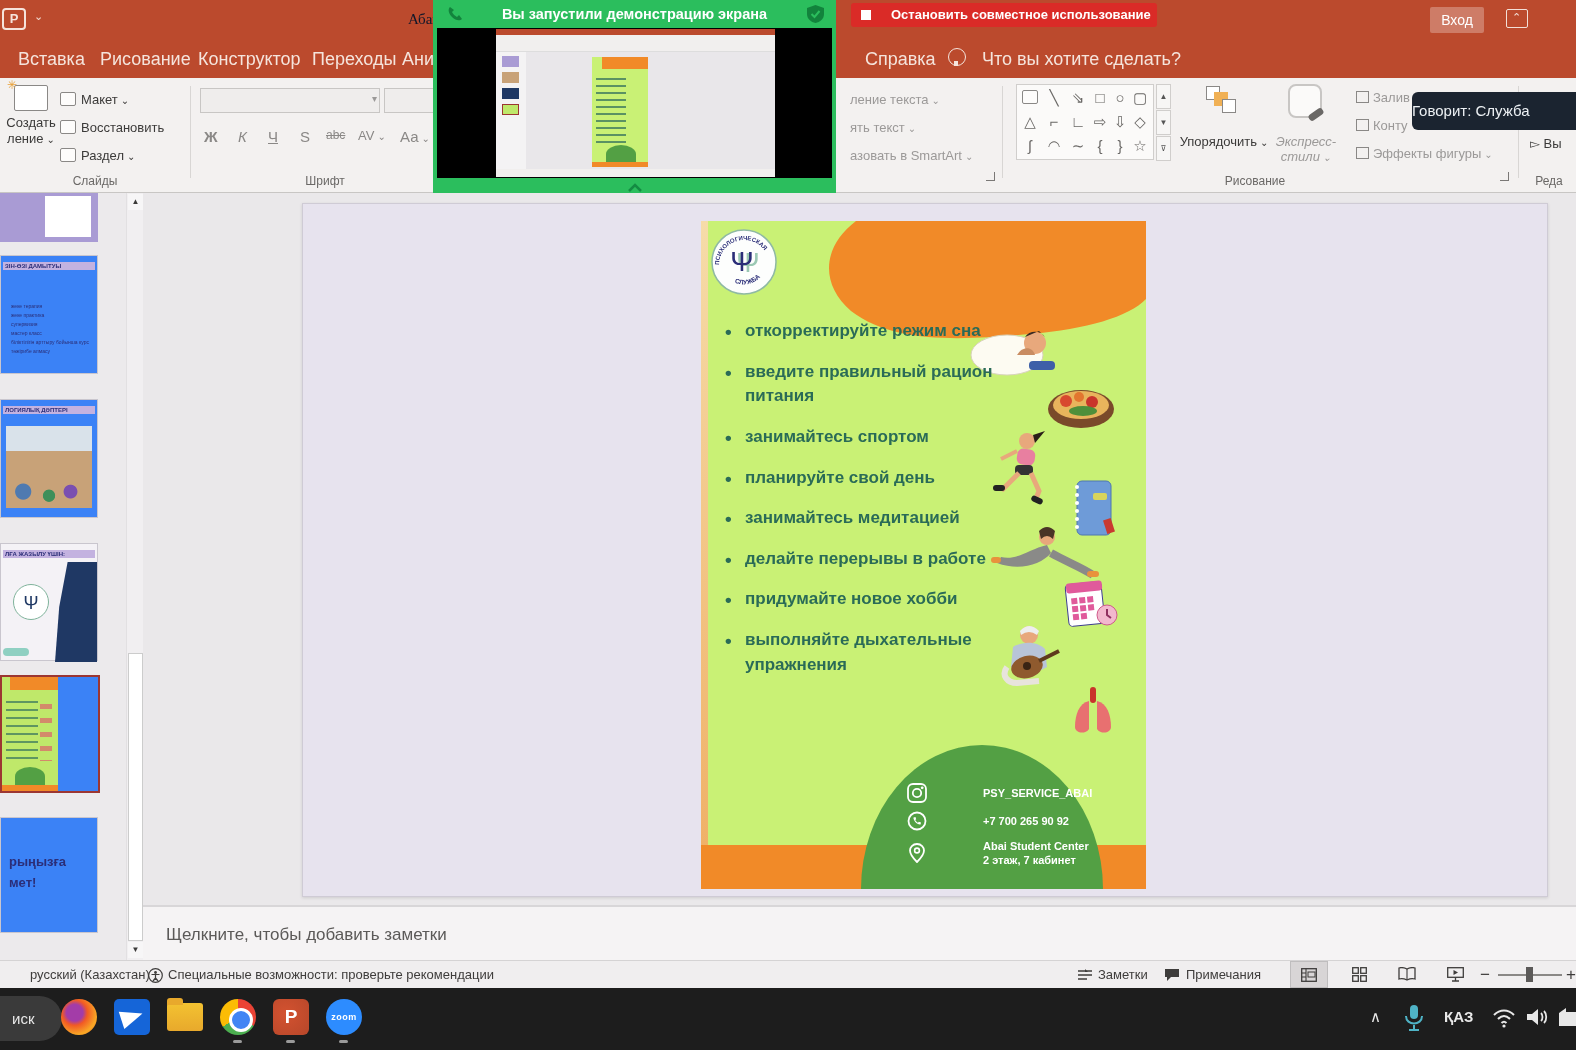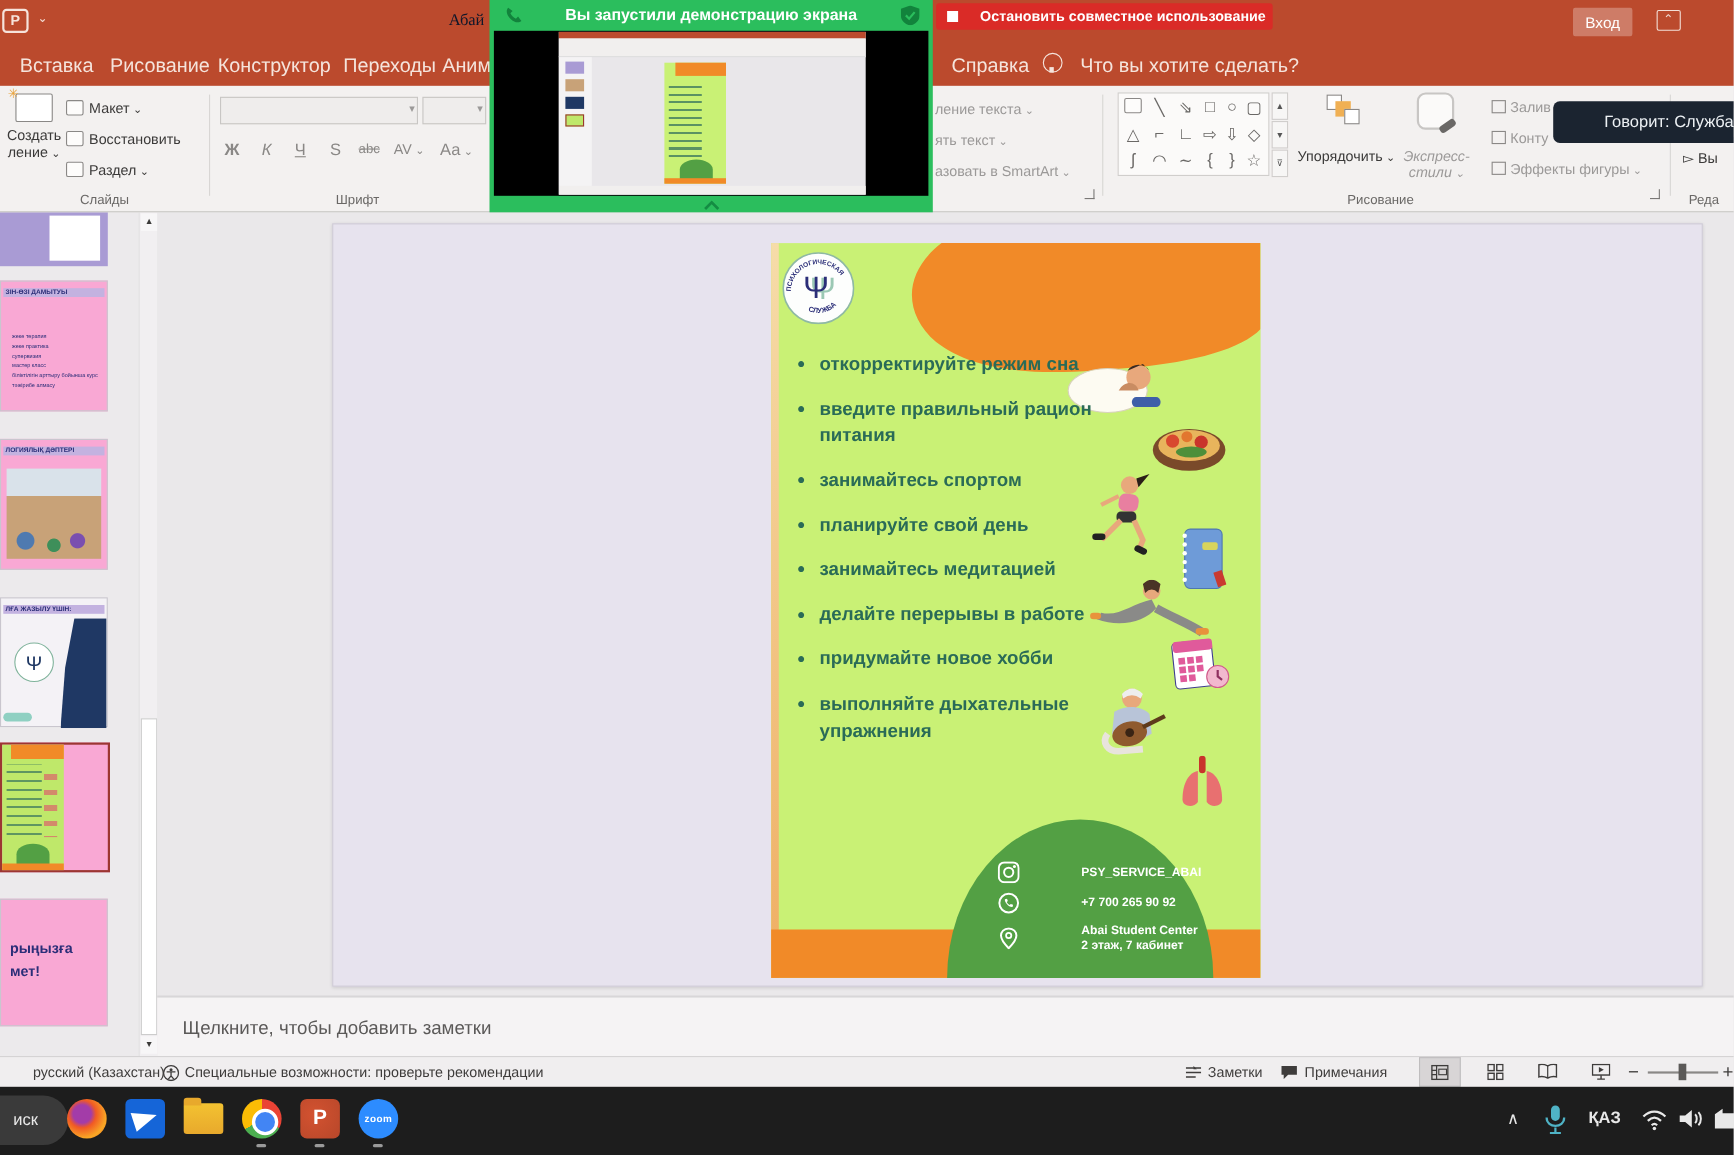--- a/index.html
+++ b/index.html
@@ -43,21 +43,21 @@
   .gal-btn { position:absolute; left:1156px; width:15px; height:25px; border:1px solid #D0CECC; background:#F7F6F5; font-size:8px; color:#555; text-align:center; line-height:24px; }
   #arrange-icon { position:absolute; left:1206px; top:8px; width:30px; height:30px; }
   #arrange-icon .sq { position:absolute; width:14px; height:14px; }
   #qstyle-icon { position:absolute; left:1288px; top:6px; width:34px; height:34px; border:2px solid #C8C6C4; border-radius:8px; background:#FBFAF9; }
   #qstyle-icon:before { content:""; position:absolute; right:-4px; bottom:-2px; width:16px; height:7px; background:#6A6866; border-radius:3px; transform:rotate(-35deg); }
   .fx-row { position:absolute; left:1356px; white-space:nowrap; font-size:13px; color:#9B9998; }
   .fx-ic { display:inline-block; width:13px; height:12px; border:1.5px solid #8A8886; margin-right:4px; vertical-align:-1px; }
   #select-row { position:absolute; left:1530px; top:58px; font-size:13px; color:#3B3A39; }
 
   
-  #share-panel { position:absolute; left:445px; top:0; width:403px; height:193px; background:#2BBE5D; z-index:30; }
+  #share-panel { position:absolute; left:433px; top:0; width:403px; height:193px; background:#2BBE5D; z-index:30; }
   #share-head { position:absolute; left:0; top:0; width:100%; height:28px; color:#FFF; font-weight:bold; font-size:14.5px; text-align:center; line-height:28px; }
   #share-black { position:absolute; left:4px; top:28px; width:395px; height:150px; background:#000; }
   #mini-win { position:absolute; left:59px; top:1px; width:279px; height:148px; background:#E9E7EA; }
   #mini-title { position:absolute; left:0; top:0; width:100%; height:6px; background:#BB4A2D; }
   #mini-ribbon { position:absolute; left:0; top:6px; width:100%; height:17px; background:#F1EFEE; border-bottom:1px solid #DDD; }
   #mini-thumbs { position:absolute; left:0; top:23px; width:30px; height:117px; background:#F4F3F4; }
   .mini-th { position:absolute; left:6px; width:17px; height:11px; }
   #mini-poster { position:absolute; left:96px; top:28px; width:56px; height:110px; background:#C9F175; }
   #mini-poster .mo { position:absolute; left:10px; top:0; right:0; height:12px; background:#F18A28; }
   #mini-poster .mtxt { position:absolute; left:4px; top:16px; width:30px; height:70px;
@@ -66,25 +66,25 @@
   #mini-poster .mstrip { position:absolute; left:0; bottom:0; width:100%; height:5px; background:#F18A28; }
   #mini-status { position:absolute; left:0; bottom:0; width:100%; height:8px; background:#F1EFEE; }
   #share-foot { position:absolute; left:0; bottom:0; width:100%; height:15px; text-align:center; }
 
   
   #stop-banner { position:absolute; left:851px; top:3px; width:306px; height:24px; background:#DA2B27; border-radius:3px; z-index:31; color:#FFF; font-size:13px; font-weight:bold; line-height:24px; }
   #stop-icon { position:absolute; left:10px; top:7px; width:10px; height:10px; background:#FFF; }
   #stop-banner span { margin-left:40px; }
 
   
-  #speaking { position:absolute; left:1412px; top:92px; width:164px; height:38px; background:#1B2430; border-radius:6px 0 0 6px; color:#EDF1F4; font-size:15px; text-align:right; line-height:38px; z-index:32; }
+  #speaking { position:absolute; left:1412px; top:92px; width:164px; height:38px; background:#1B2430; border-radius:6px 0 0 6px; color:#EDF1F4; font-size:15px; text-align:left; line-height:38px; z-index:32; }
 
   
   #thumb-panel { position:absolute; left:0; top:193px; width:126px; height:767px; background:#ECEAEC; }
-  .thumb { position:absolute; left:0; width:98px; background:#f9a8d4; border:1px solid #C9C6CE; }
+  .thumb { position:absolute; left:0; width:98px; background:#3b82f6; border:1px solid #C9C6CE; }
   .th-title { position:absolute; top:6px; left:2px; right:2px; font-size:6px; font-weight:bold; color:#2B2E78; background:#C3B2E0; padding:1px 2px; white-space:nowrap; overflow:hidden; }
   #thumb5 { border:2px solid #9C3632; }
   #scrollbar { position:absolute; left:126px; top:193px; width:17px; height:767px; background:#F1EFF1; border-left:1px solid #E2E0E2; }
   .sb-btn { position:absolute; left:1px; width:15px; height:16px; background:#F7F6F7; color:#3B3A39; font-size:8px; text-align:center; line-height:16px; }
   #sb-thumb { position:absolute; left:1px; top:460px; width:15px; height:288px; background:#FFF; border:1px solid #CCC; }
 
   
   #canvas { position:absolute; left:143px; top:193px; width:1433px; height:712px; background:#EAE8EA; }
   #slide { position:absolute; left:159px; top:10px; width:1246px; height:694px; background:#E7E3EE; border:1px solid #CFCBD5; box-shadow:0 1px 3px rgba(0,0,0,.12); }
 

